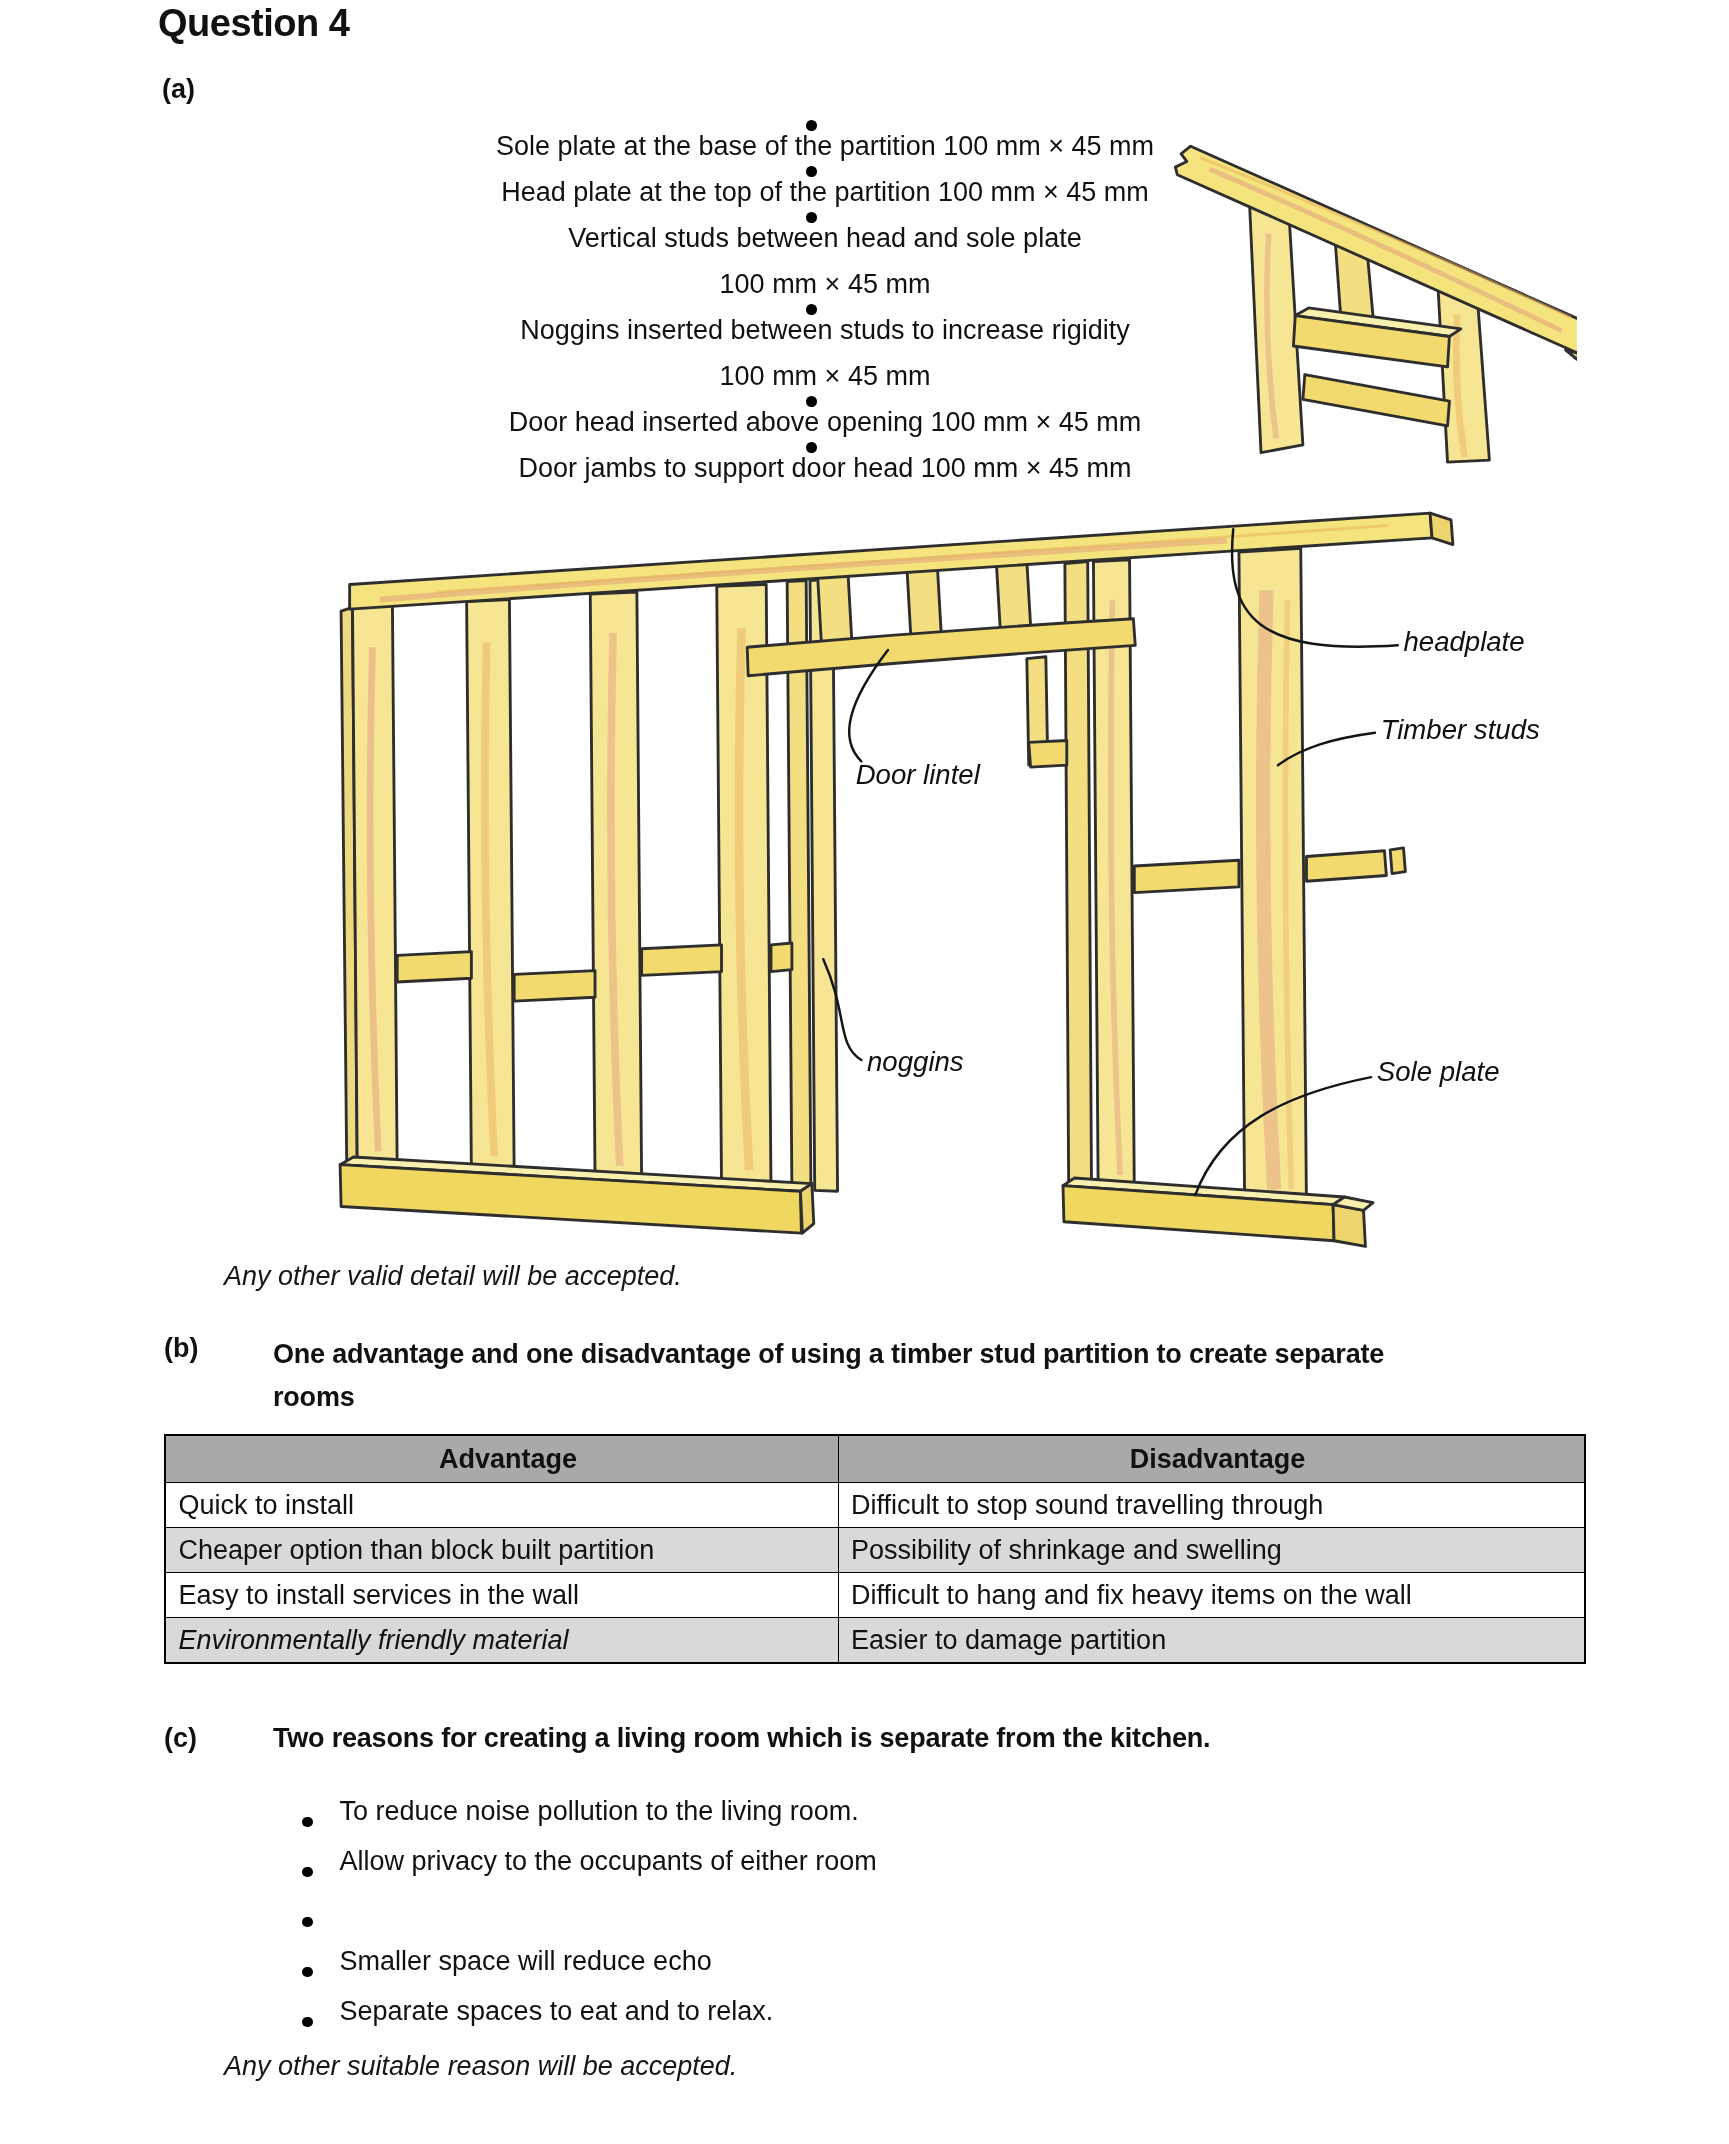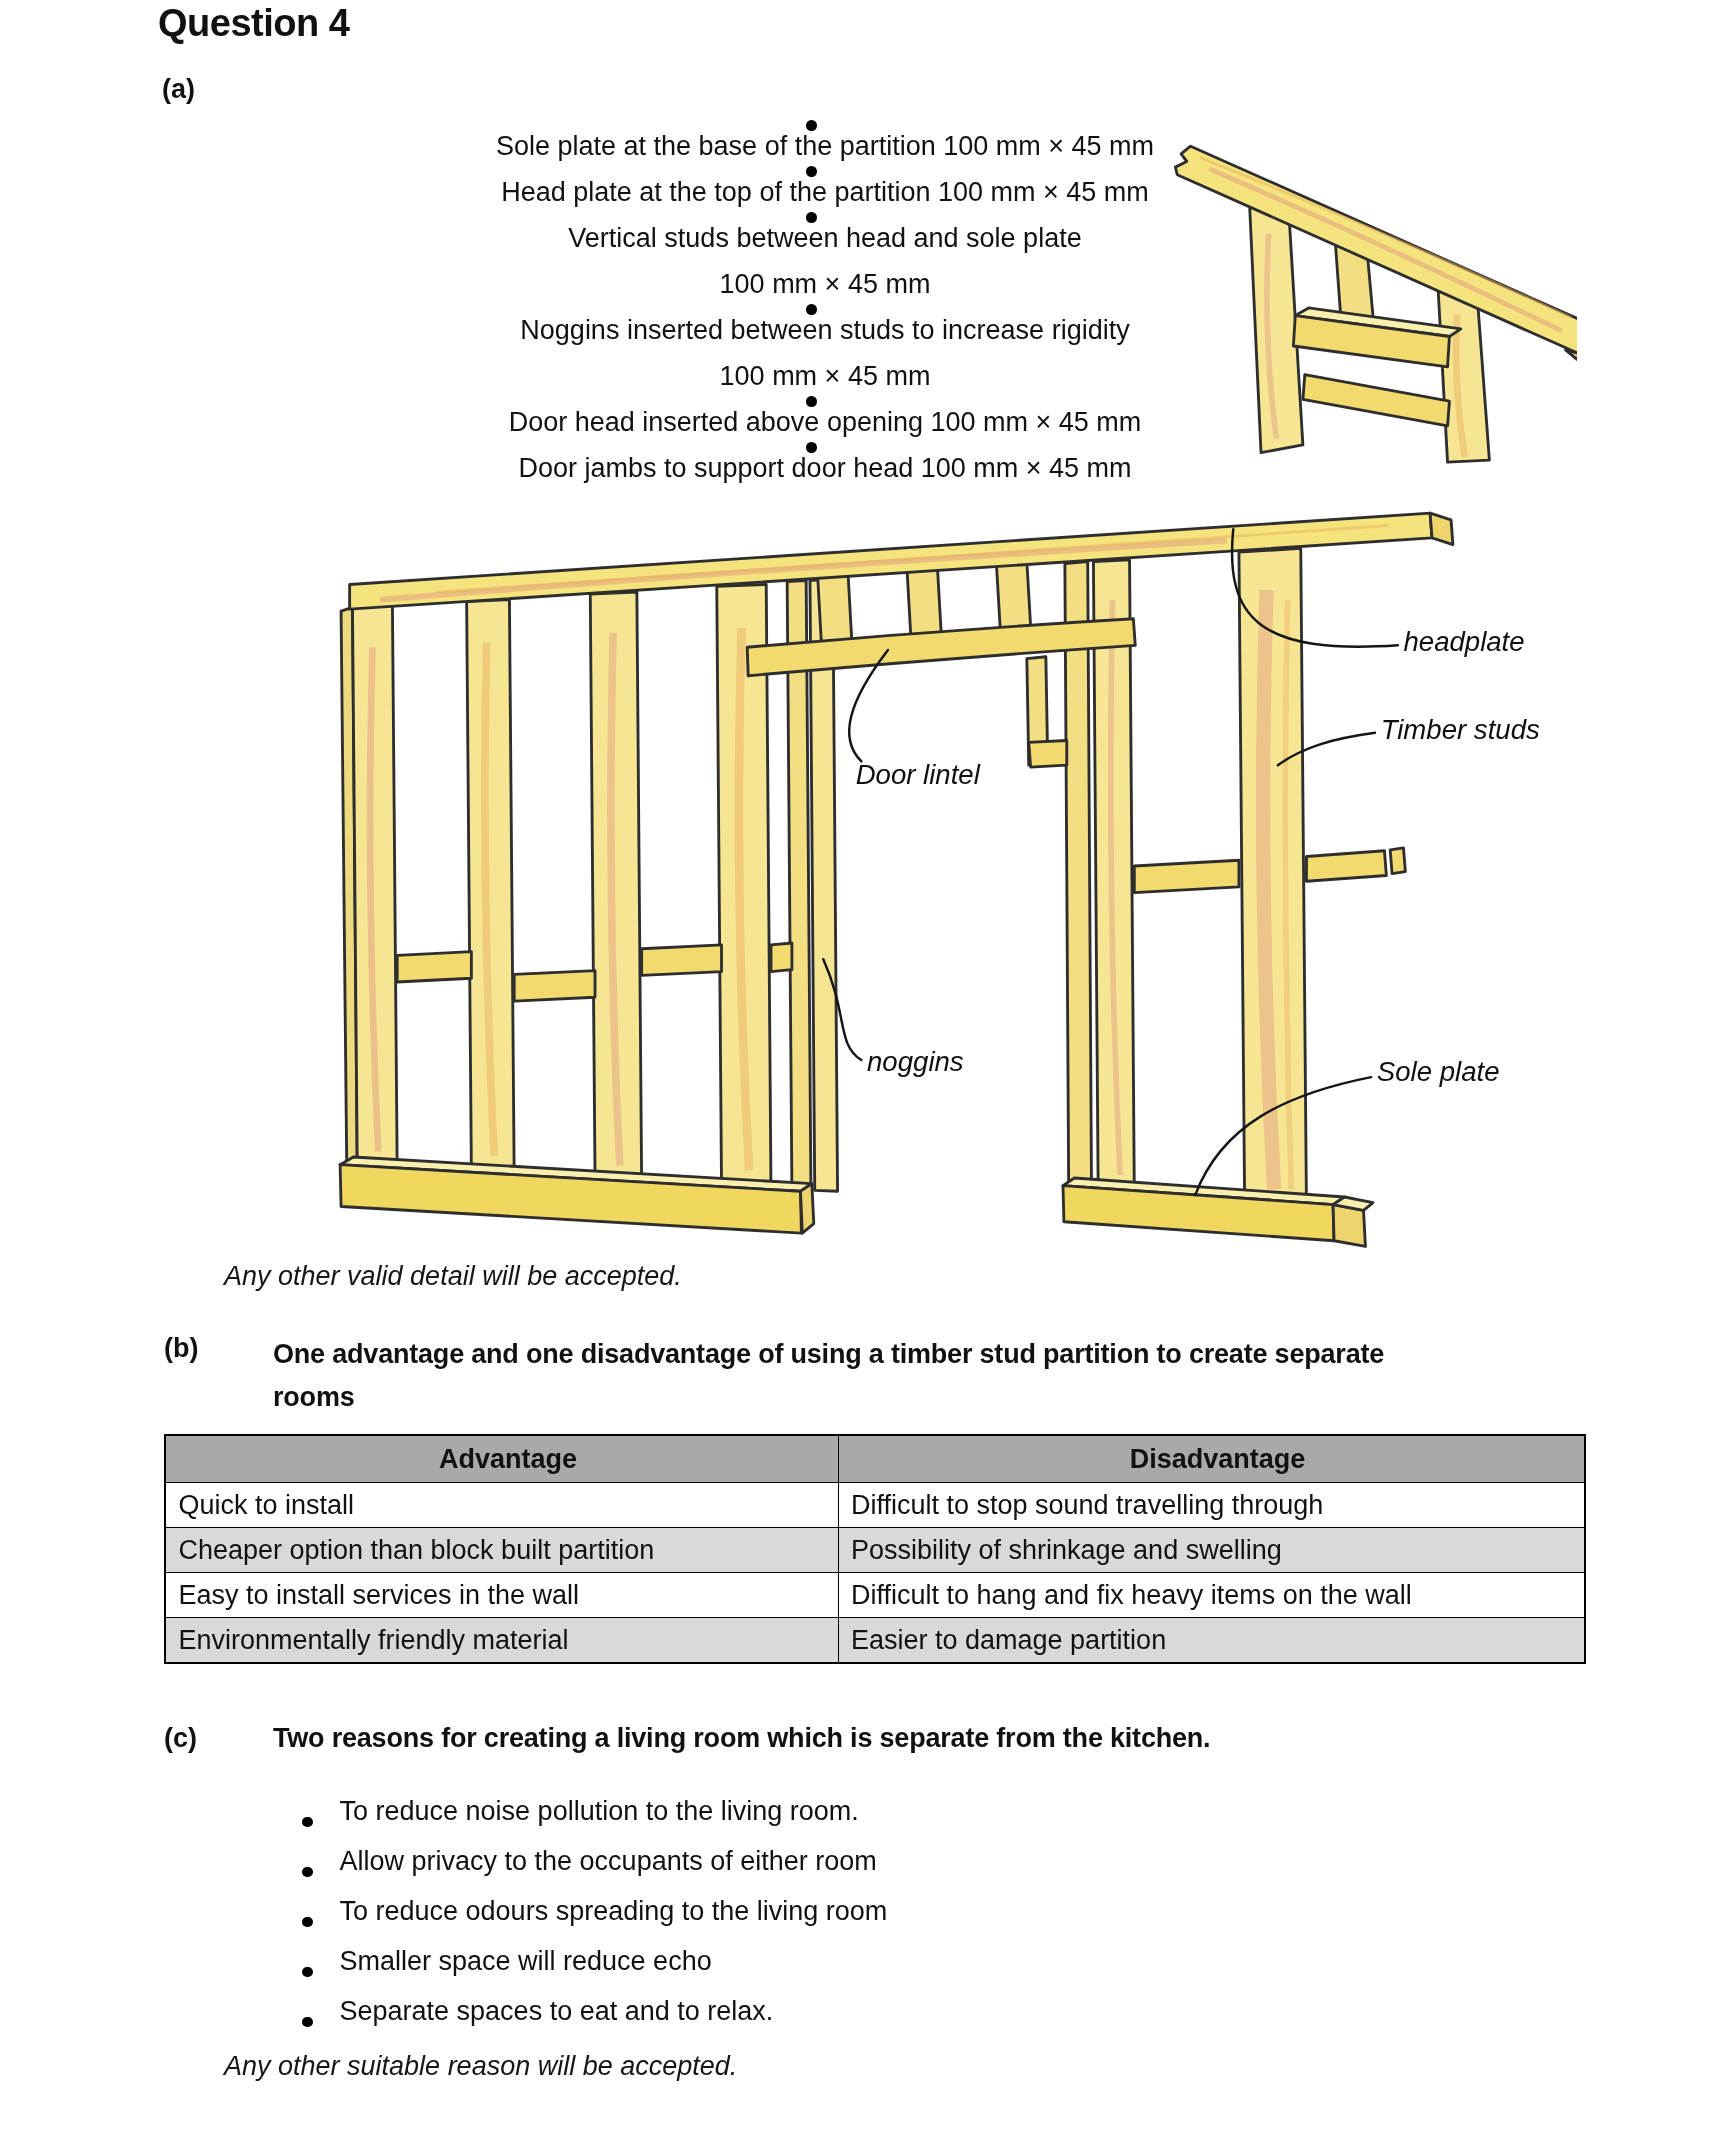--- a/index.html
+++ b/index.html
@@ -214,41 +214,40 @@
     </tr>
     <tr>
       <td style="background:#d9d9d9;">Cheaper option than block built partition</td>
       <td style="background:#d9d9d9;">Possibility of shrinkage and swelling</td>
     </tr>
     <tr>
       <td style="background:#ffffff;">Easy to install services in the wall</td>
       <td style="background:#ffffff;">Difficult to hang and fix heavy items on the wall</td>
     </tr>
     <tr>
-      <td style="background:#d9d9d9;">Environmentally friendly material</td>
+      <td style="background:#d9d9d9;font-style:italic;">Environmentally friendly material</td>
       <td style="background:#d9d9d9;">Easier to damage partition</td>
     </tr>
   </tbody>
     </table>
 
   <div class="abs sec-label" style="left:164px;top:1723px;">(c)</div>
   <div class="abs sec-heading" style="left:273px;top:1723px;width:1313px;">Two reasons for creating a living room which is separate from the kitchen.</div>
 
   <div class="abs bullets-c">
     <div class="line">
         <span class="dot"></span>
         <span>To reduce noise pollution to the living room.</span>
       </div>
     <div class="line">
         <span class="dot"></span>
         <span>Allow privacy to the occupants of either room</span>
       </div>
     <div class="line">
         <span class="dot"></span>
-        <span>To reduce odours spreading to the living room</span>
       </div>
     <div class="line">
         <span class="dot"></span>
         <span>Smaller space will reduce echo</span>
       </div>
     <div class="line">
         <span class="dot"></span>
         <span>Separate spaces to eat and to relax.</span>
       </div>
   </div>

